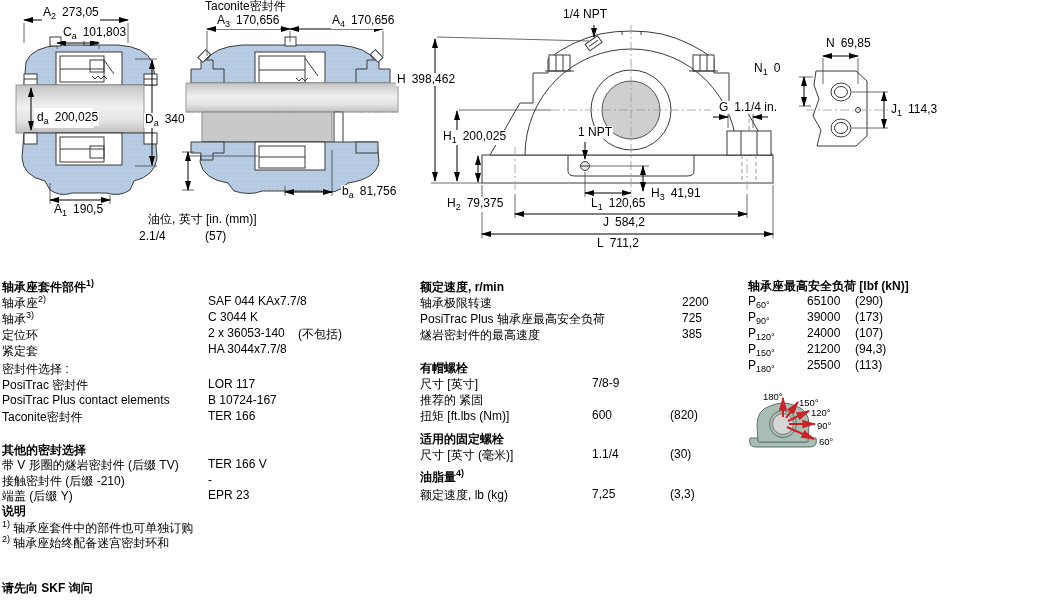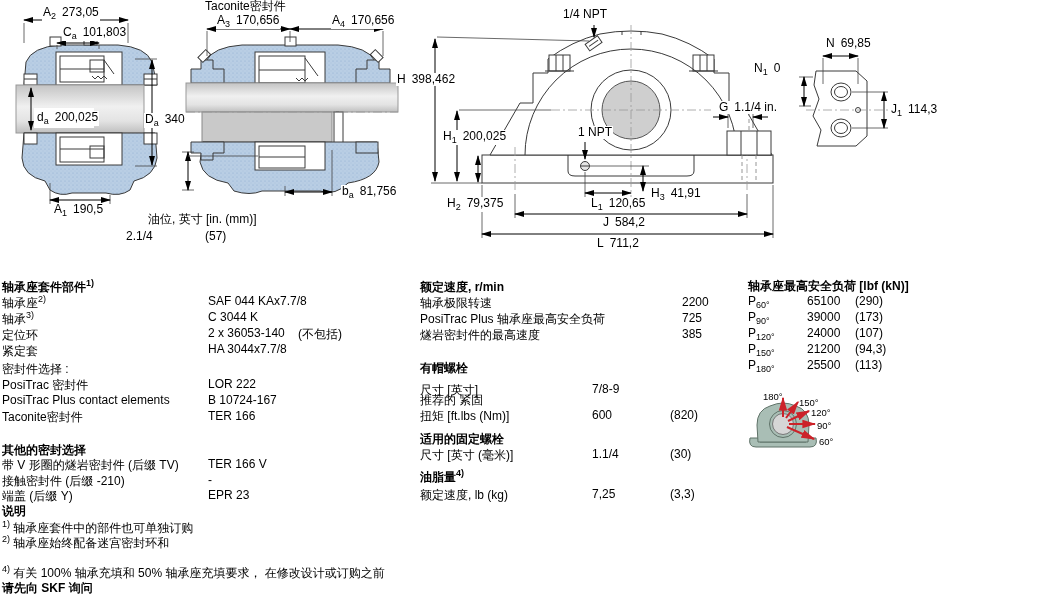--- a/index.html
+++ b/index.html
@@ -238,21 +238,21 @@
   <div class="dim" style="left:62px;top:26px"><span>C</span><sub>a</sub><span class="v">101,803</span></div>
   <div class="dim" style="left:36px;top:111px"><span>d</span><sub>a</sub><span class="v">200,025</span></div>
   <div class="dim" style="left:144px;top:113px"><span>D</span><sub>a</sub><span class="v">340</span></div>
   <div class="dim" style="left:53px;top:203px"><span>A</span><sub>1</sub><span class="v">190,5</span></div>
 
   <div class="dim" style="left:216px;top:14px"><span>A</span><sub>3</sub><span class="v">170,656</span></div>
   <div class="dim" style="left:331px;top:14px"><span>A</span><sub>4</sub><span class="v">170,656</span></div>
   <div class="dim" style="left:341px;top:185px"><span>b</span><sub>a</sub><span class="v">81,756</span></div>
 
   <div class="lbl" style="left:148px;top:213px">油位, 英寸 [in. (mm)]</div>
-  <div class="lbl" style="left:126px;top:230px">2.1/4</div>
+  <div class="lbl" style="left:139px;top:230px">2.1/4</div>
   <div class="lbl" style="left:205px;top:230px">(57)</div>
 
   <div class="dim" style="left:562px;top:8px"><span>1/4 NPT</span></div>
   <div class="dim" style="left:396px;top:73px"><span>H</span><span class="v">398,462</span></div>
   <div class="dim" style="left:753px;top:62px"><span>N</span><sub>1</sub><span class="v">0</span></div>
   <div class="dim" style="left:718px;top:101px"><span>G</span><span class="v">1.1/4 in.</span></div>
   <div class="dim" style="left:442px;top:130px"><span>H</span><sub>1</sub><span class="v">200,025</span></div>
   <div class="dim" style="left:577px;top:126px"><span>1 NPT</span></div>
   <div class="dim" style="left:650px;top:187px"><span>H</span><sub>3</sub><span class="v">41,91</span></div>
   <div class="dim" style="left:446px;top:197px"><span>H</span><sub>2</sub><span class="v">79,375</span></div>
@@ -269,36 +269,36 @@
   <div class="ang" style="left:817px;top:421px">90°</div>
   <div class="ang" style="left:819px;top:437px">60°</div>
 
   <div class="tbl" id="t-left" style="left:2px;top:276px;width:414px;height:226px">
     <div class="r bold" style="top:2px"><span>轴承座套件部件</span><sup>1)</sup></div>
     <div class="r" style="top:18px"><span>轴承座</span><sup>2)</sup><span class="c1">SAF 044 KAx7.7/8</span><span class="c2"></span></div>
     <div class="r" style="top:34px"><span>轴承</span><sup>3)</sup><span class="c1">C 3044 K</span><span class="c2"></span></div>
     <div class="r" style="top:50px"><span>定位环</span><sup></sup><span class="c1">2 x 36053-140</span><span class="c2">(不包括)</span></div>
     <div class="r" style="top:66px"><span>紧定套</span><sup></sup><span class="c1">HA 3044x7.7/8</span><span class="c2"></span></div>
     <div class="r" style="top:85px"><span>密封件选择 :</span></div>
-    <div class="r" style="top:101px"><span>PosiTrac 密封件</span><span class="c1">LOR 222</span></div>
+    <div class="r" style="top:101px"><span>PosiTrac 密封件</span><span class="c1">LOR 117</span></div>
     <div class="r" style="top:117px"><span>PosiTrac Plus contact elements</span><span class="c1">B 10724-167</span></div>
     <div class="r" style="top:133px"><span>Taconite密封件</span><span class="c1">TER 166</span></div>
     <div class="r bold" style="top:166px"><span>其他的密封选择</span></div>
     <div class="r" style="top:181px"><span>带 V 形圈的燧岩密封件 (后缀 TV)</span><span class="c1">TER 166 V</span></div>
     <div class="r" style="top:197px"><span>接触密封件 (后缀 -210)</span><span class="c1">-</span></div>
     <div class="r" style="top:212px"><span>端盖 (后缀 Y)</span><span class="c1">EPR 23</span></div>
   </div>
 
   <div class="tbl" id="t-mid" style="left:420px;top:276px;width:322px;height:226px">
     <div class="r bold" style="top:3px"><span>额定速度, r/min</span></div>
     <div class="r" style="top:19px"><span>轴承极限转速</span><span class="cs">2200</span></div>
     <div class="r" style="top:35px"><span>PosiTrac Plus 轴承座最高安全负荷</span><span class="cs">725</span></div>
     <div class="r" style="top:51px"><span>燧岩密封件的最高速度</span><span class="cs">385</span></div>
     <div class="r bold" style="top:84px"><span>有帽螺栓</span></div>
-    <div class="r" style="top:106px"><span>尺寸 [英寸]</span><span class="c1">7/8-9</span><span class="c2"></span></div>
+    <div class="r" style="top:100px"><span>尺寸 [英寸]</span><span class="c1">7/8-9</span><span class="c2"></span></div>
     <div class="r" style="top:116px"><span>推荐的 紧固</span><span class="c1"></span><span class="c2"></span></div>
     <div class="r" style="top:132px"><span>扭矩 [ft.lbs (Nm)]</span><span class="c1">600</span><span class="c2">(820)</span></div>
     <div class="r bold" style="top:155px"><span>适用的固定螺栓</span></div>
     <div class="r" style="top:171px"><span>尺寸 [英寸 (毫米)]</span><span class="c1">1.1/4</span><span class="c2">(30)</span></div>
     <div class="r bold" style="top:192px"><span>油脂量</span><sup>4)</sup></div>
     <div class="r" style="top:211px"><span>额定速度, lb (kg)</span><span class="c1">7,25</span><span class="c2">(3,3)</span></div>
   </div>
 
   <div class="tbl" id="t-right" style="left:748px;top:276px;width:300px;height:100px">
     <div class="r bold" style="top:2px"><span>轴承座最高安全负荷 [lbf (kN)]</span></div>
@@ -306,17 +306,16 @@
     <div class="r" style="top:34px"><span>P</span><sub>90°</sub><span class="c1">39000</span><span class="c2">(173)</span></div>
     <div class="r" style="top:50px"><span>P</span><sub>120°</sub><span class="c1">24000</span><span class="c2">(107)</span></div>
     <div class="r" style="top:66px"><span>P</span><sub>150°</sub><span class="c1">21200</span><span class="c2">(94,3)</span></div>
     <div class="r" style="top:82px"><span>P</span><sub>180°</sub><span class="c1">25500</span><span class="c2">(113)</span></div>
   </div>
 
   <div class="notes" style="left:2px;top:503px;width:520px;height:95px">
     <div class="r bold" style="top:0">说明</div>
     <div class="r" style="top:16px"><sup>1)</sup> <span>轴承座套件中的部件也可单独订购</span></div>
     <div class="r" style="top:31px"><sup>2)</sup> <span>轴承座始终配备迷宫密封环和</span></div>
-    <div class="r" style="top:61px"><sup>4)</sup> <span>有关 100% 轴承充填和 50% 轴承座充填要求， 在修改设计或订购之前</span></div>
     <div class="r bold" style="top:77px">请先向 SKF 询问</div>
   </div>
 
 </div>
 
 </body></html>

